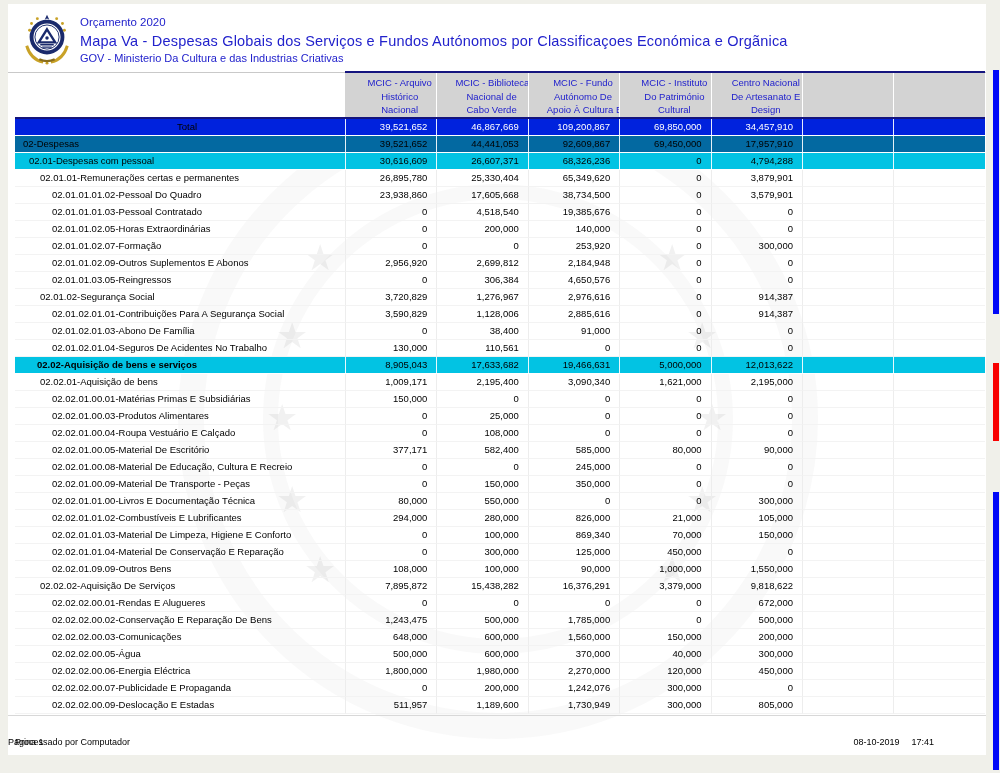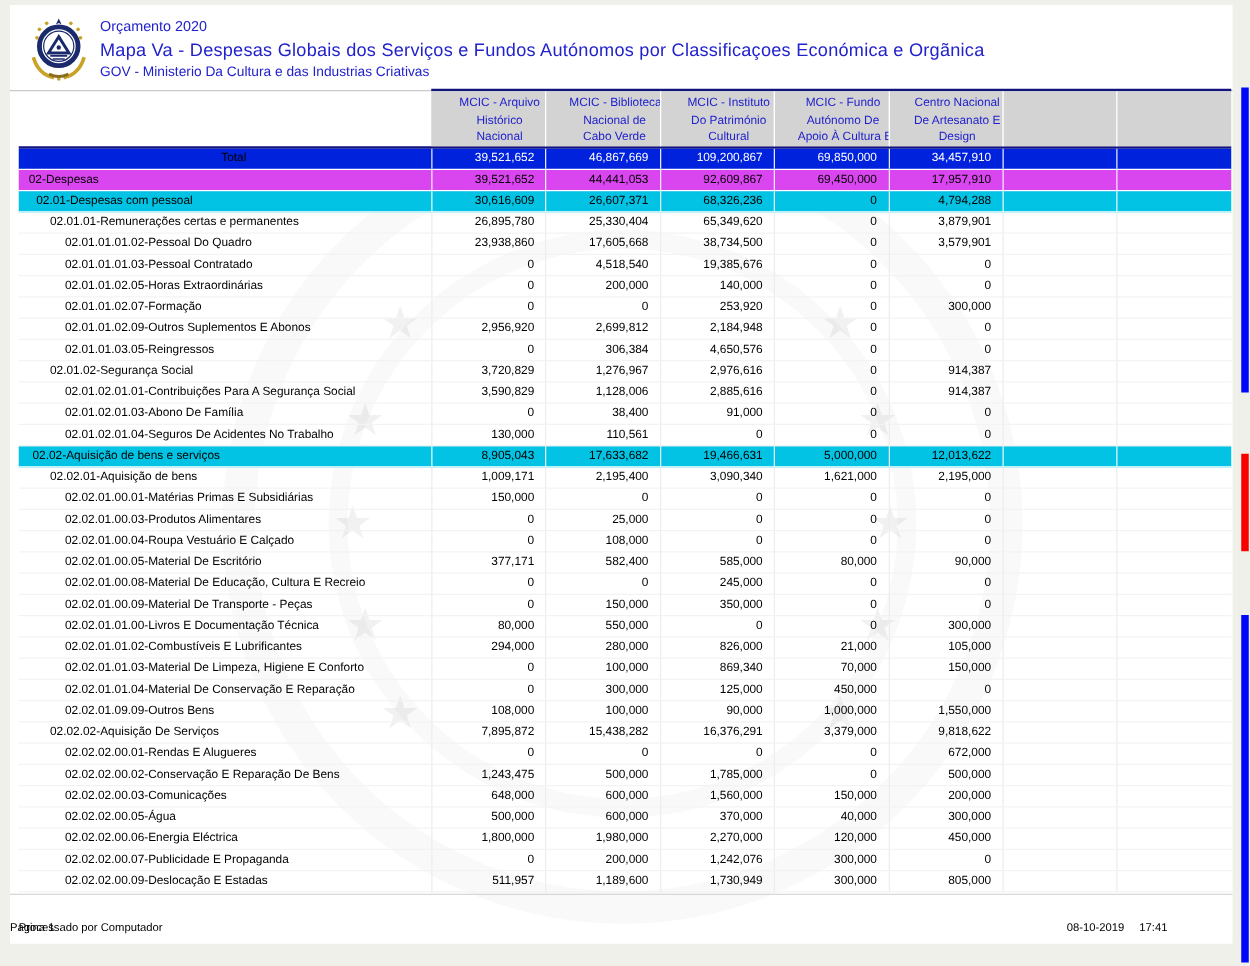--- a/index.html
+++ b/index.html
@@ -47,21 +47,21 @@
   }
   .row .label.center { text-align:center; }
   .row .val {
     width:91.4px; text-align:right; padding-right:9px;
     font-size:9.5px; line-height:16px; color:inherit;
   }
   .row.plain .label { border-bottom:1px solid #f3f3f3; }
   .row.plain .val { border-left:1px solid #ededed; border-bottom:1px solid #f3f3f3; }
   .row.total, .row.l1, .row.l2 { border-bottom:1px solid #fff; background-clip:padding-box; }
   .row.total { background:#0022dd; color:#fff; }
-  .row.l1 { background:#d946ef; color:#000; }
+  .row.l1 { background:#0369a1; color:#000; }
   .row.l2 { background:#02c3e3; color:#000; }
   .row.total .val, .row.l1 .val, .row.l2 .val { border-left:1px solid rgba(255,255,255,.9); }
   .table-bottom-rule { position:absolute; left:0; top:711px; width:978px; height:1px; background:#d8d8d8; }
 
   
   .footer { position:absolute; left:0; top:733px; width:978px; height:14px; font-size:9px; color:#000; }
   .footer .f-left { position:absolute; left:7px; }
   .footer .f-center { position:absolute; left:0; width:787px; text-align:left; }
   .footer .f-right { position:absolute; right:52px; }
   .footer .f-right span + span { margin-left:12px; }
@@ -125,28 +125,28 @@
           <div>MCIC - Arquivo</div>
           <div>Histórico</div>
           <div>Nacional</div>
         </div>
         <div class="th">
           <div>MCIC - Biblioteca</div>
           <div>Nacional de</div>
           <div>Cabo Verde</div>
         </div>
         <div class="th">
+          <div>MCIC - Fundo</div>
+          <div>Autónomo De</div>
+          <div>Apoio À Cultura E A</div>
+        </div>
+        <div class="th">
           <div>MCIC - Instituto</div>
           <div>Do Património</div>
           <div>Cultural</div>
-        </div>
-        <div class="th">
-          <div>MCIC - Fundo</div>
-          <div>Autónomo De</div>
-          <div>Apoio À Cultura E A</div>
         </div>
         <div class="th">
           <div>Centro Nacional</div>
           <div>De Artesanato E</div>
           <div>Design</div>
         </div>
         <div class="th"></div>
         <div class="th"></div>
       </div>
     <div class="tbody">
@@ -284,21 +284,21 @@
           <div class="label" style="padding-left: 37px;">02.01.02.01.04-Seguros De Acidentes No Trabalho</div>
           <div class="val">130,000</div>
           <div class="val">110,561</div>
           <div class="val">0</div>
           <div class="val">0</div>
           <div class="val">0</div>
           <div class="val"></div>
           <div class="val"></div>
         </div>
         <div class="row l2">
-          <div class="label" style="padding-left: 11px;">02.02-Aquisição de bens e serviços</div>
+          <div class="label" style="padding-left: 22px; font-weight: bold;">02.02-Aquisição de bens e serviços</div>
           <div class="val">8,905,043</div>
           <div class="val">17,633,682</div>
           <div class="val">19,466,631</div>
           <div class="val">5,000,000</div>
           <div class="val">12,013,622</div>
           <div class="val"></div>
           <div class="val"></div>
         </div>
         <div class="row plain">
           <div class="label" style="padding-left: 25px;">02.02.01-Aquisição de bens</div>

